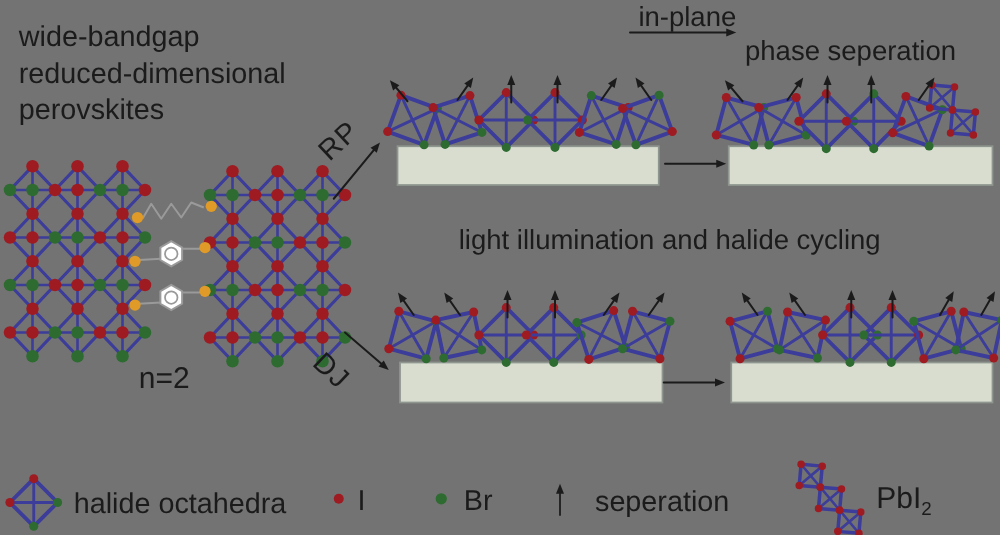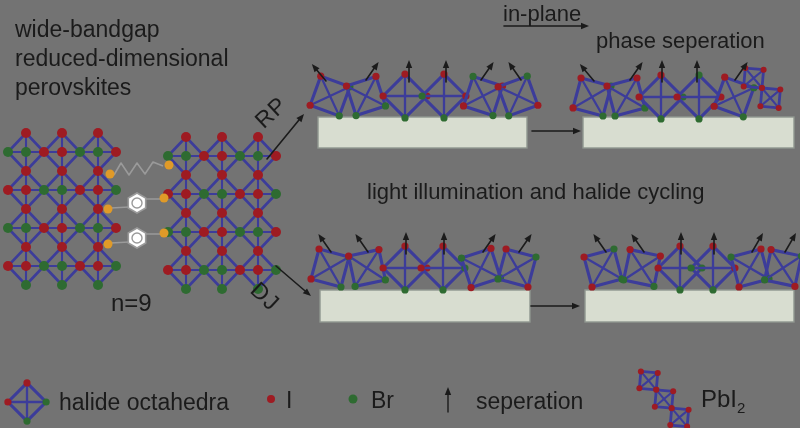--- a/index.html
+++ b/index.html
@@ -5,21 +5,21 @@
   *{margin:0;padding:0;box-sizing:border-box}
   html,body{background:#fff}
   .canvas{position:relative;width:800px;height:428px;background:#737373;overflow:hidden;
           font-family:"Liberation Sans",sans-serif;color:#1b1b1b}
   #scene{position:absolute;left:0;top:0}
   .txt{position:absolute;white-space:nowrap;color:#1b1b1b}
   .intro{left:15px;top:15px;font-size:23px;line-height:29px}
   .n4{left:111px;top:289px;font-size:24px}
   .rp{left:254px;top:99px;font-size:23px;transform:rotate(-43deg);letter-spacing:1px}
   .dj{left:250px;top:283px;font-size:23px;transform:rotate(43deg);letter-spacing:1px}
-  .inplane{left:503px;top:1px;width:86px;text-align:left;font-size:22px}
+  .inplane{left:503px;top:1px;width:86px;text-align:right;font-size:22px}
   .phasesep{left:596px;top:28px;font-size:22px}
   .process{left:367px;top:179px;font-size:22px}
   .leg{font-size:23px}
   .leg-halide{left:59px;top:389px}
   .leg-i{left:286px;top:387px}
   .leg-br{left:371px;top:387px}
   .leg-orient{left:476px;top:388px}
   .leg-pbi2{left:701px;top:385px;font-size:24px}
   .leg-pbi2 sub{font-size:15px}
 </style>
@@ -646,21 +646,21 @@
         <circle cx="688.6194359499048" cy="409.671615318617" r="3" fill="#9e1b22"></circle>
       </g>
     </svg>
 
   <div class="txt intro">
     <div>wide-bandgap</div>
     <div>reduced-dimensional</div>
     <div>perovskites</div>
   </div>
 
-  <div class="txt n4">n=9</div>
+  <div class="txt n4">n=2</div>
   <div class="txt rp">RP</div>
   <div class="txt dj">DJ</div>
   <div class="txt inplane">in-plane</div>
   <div class="txt phasesep">phase seperation</div>
   <div class="txt process">light illumination and halide cycling</div>
 
   <div class="txt leg leg-halide">halide octahedra</div>
   <div class="txt leg leg-i">I</div>
   <div class="txt leg leg-br">Br</div>
   <div class="txt leg leg-orient">seperation</div>

